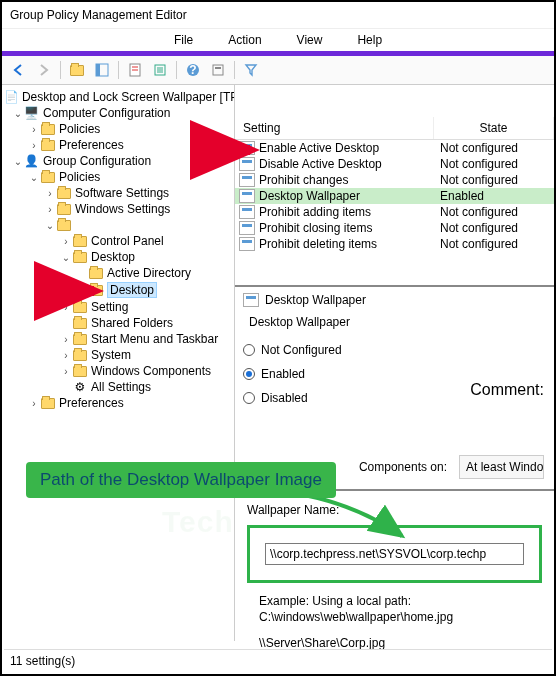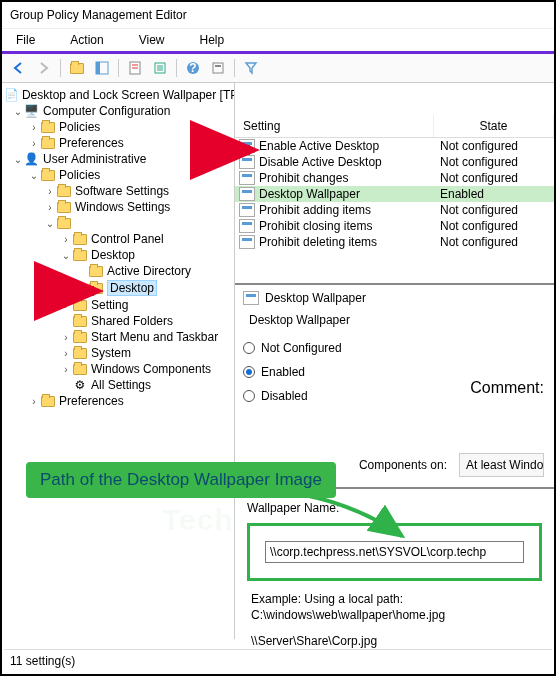--- a/index.html
+++ b/index.html
@@ -1,19 +1,19 @@
 <!DOCTYPE html>
 <html><head>
 <meta charset="utf-8">
 <style>
 * { box-sizing: border-box; margin: 0; padding: 0; font-family: "Segoe UI", Tahoma, sans-serif; font-size: 12px; }
 body { width: 556px; height: 676px; background: #fff; border: 2px solid #000; overflow: hidden; position: relative; }
 
 .titlebar { background: #fff; padding: 6px 8px; font-size: 12px; border-bottom: 1px solid #eee; }
-.menubar { padding: 2px 4px; display: flex; gap: 15px; border-bottom: 3px solid #6d28d9; }
+.menubar { padding: 2px 4px; display: flex; gap: 15px; border-bottom: 5px solid #6d28d9; justify-content: center; }
 .menubar span { padding: 2px 10px; cursor: default; }
 .toolbar { padding: 3px 6px; display: flex; gap: 3px; align-items: center; border-bottom: 1px solid #ccc; background: #fafafa; }
 .tb-btn { width: 22px; height: 22px; display: flex; align-items: center; justify-content: center; border: 1px solid transparent; }
 .tb-sep { width: 1px; height: 18px; background: #ccc; margin: 0 2px; }
 
 .main { display: flex; height: 556px; }
 .tree-pane { width: 233px; border-right: 1px solid #ccc; overflow: hidden; padding: 4px 0; background: #fff; position: relative; }
 .tree-item { display: flex; align-items: center; padding: 1px 0; white-space: nowrap; }
 .tree-item .caret { width: 12px; text-align: center; color: #555; font-size: 10px; }
 .tree-item .icon { width: 16px; height: 14px; margin-right: 3px; display: inline-flex; align-items: center; justify-content: center; }
@@ -43,21 +43,21 @@
 .radio { width: 12px; height: 12px; border: 1px solid #555; border-radius: 50%; display:inline-flex; align-items:center; justify-content:center;}
 .radio.checked::after { content:""; width:6px; height:6px; background:#1a6fd6; border-radius:50%;}
 .dp-right { position: absolute; right: 10px; top: 94px; font-size: 16px; }
 .dp-supp { position: absolute; right: 10px; top: 168px; font-size: 12px; display:flex; gap:12px; align-items:center;}
 .dp-supp .box { border:1px solid #ccc; padding:4px 6px; background:#f7f7f7; width:85px; overflow:hidden; white-space:nowrap;}
 
 .options { position: absolute; top: 404px; left: 0; right: 0; bottom: 0; border-top: 2px solid #888; background: #fff; padding: 12px 12px 6px 12px; }
 .opt-row { margin-bottom: 8px; }
 .wp-input-wrap { border: 3px solid #2fb24a; padding: 15px; position: relative; }
 .wp-input { width: 100%; border: 1px solid #7a7a7a; padding: 3px 4px; background: #fff; font-size: 12px; }
-.example { margin: 10px 4px; line-height: 1.35; }
+.example { margin: 10px 12px; line-height: 1.35; }
 .style-row { background: #f7f154; padding: 6px 8px; display: flex; align-items: center; gap: 12px; margin-top: 6px;}
 .style-row select { border: 1px solid #777; padding: 1px 18px 1px 4px; background: #fff; }
 
 .statusbar { position: absolute; bottom: 2px; left: 2px; right: 2px; padding: 4px 6px; border-top: 1px solid #ddd; background: #fff;}
 
 .arrow-red { position: absolute; pointer-events: none; }
 .arrow-red svg { overflow: visible; }
 
 .callout { position: absolute; left: 24px; top: 460px; background: #39b54a; color: #0c4a6e; font-size: 17px; padding: 8px 14px; border-radius: 4px; z-index: 20; }
 .callout-line { position: absolute; left: 250px; top: 482px; width: 170px; height: 60px; z-index:19; pointer-events:none;}
@@ -152,21 +152,21 @@
     <div class="tree-item" style="padding-left:26px">
         <span class="caret">›</span>
         <span class="icon">
           <div class="folder"></div>
         </span>
         <span>Preferences</span>
       </div>
     <div class="tree-item" style="padding-left:10px">
         <span class="caret">⌄</span>
         <span class="icon pc-icon">👤</span>
-        <span>User Administrative</span>
+        <span>Group Configuration</span>
       </div>
     <div class="tree-item" style="padding-left:26px">
         <span class="caret">⌄</span>
         <span class="icon">
           <div class="folder"></div>
         </span>
         <span>Policies</span>
       </div>
     <div class="tree-item" style="padding-left:42px">
         <span class="caret">›</span>

